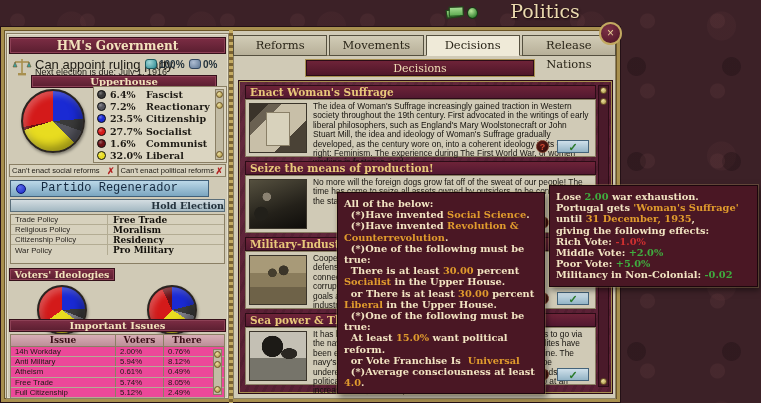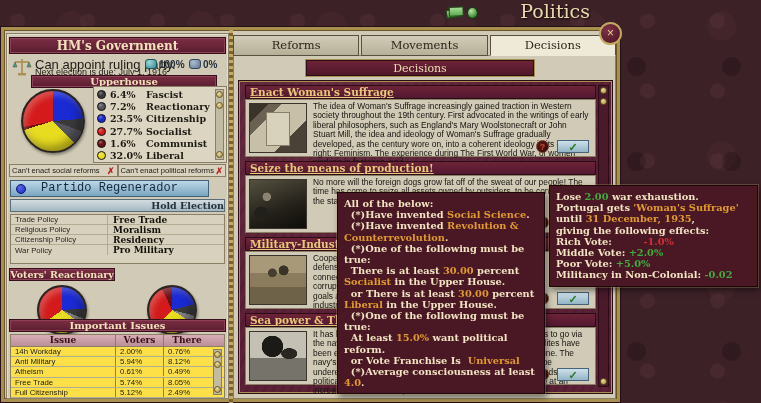--- a/index.html
+++ b/index.html
@@ -13,21 +13,21 @@
       radial-gradient(circle at 55% 20%, rgba(110,65,70,.12) 0 14px, transparent 15px);
     background-size:70px 70px, 95px 95px, 130px 130px;
     position:relative;
   }
   .screen{ position:absolute; inset:0; width:761px; height:403px; }
 
   
   .page-title{
     position:absolute; left:500px; top:0px; width:90px; height:24px;
     font-family:"DejaVu Serif", serif; font-size:19px; color:#ead9ae;
-    text-align:right; text-shadow:1px 1px 2px #14080a;
+    text-align:center; text-shadow:1px 1px 2px #14080a;
   }
   .money-icons{ position:absolute; left:446px; top:6px; width:34px; height:15px; }
   .bills{ position:absolute; left:0; top:3px; width:15px; height:9px;
     background:linear-gradient(#8fce7c,#4f9a44); border:1px solid #1e4a1a; transform:rotate(-8deg); }
   .bills:after{ content:""; position:absolute; left:2px; top:-3px; width:13px; height:8px;
     background:linear-gradient(#a5dd92,#5daa50); border:1px solid #1e4a1a; transform:rotate(6deg); }
   .coin{ position:absolute; left:21px; top:1px; width:11px; height:12px; border-radius:50%;
     background:radial-gradient(circle at 35% 30%, #b9e69a, #3f8a3a 70%, #1d4d1c); border:1px solid #143a14; }
 
   
@@ -90,21 +90,21 @@
   .policies{ position:absolute; left:3px; top:180px; width:215px; height:50px; border:1px solid #8a7f64; background:#d7d1bd; }
   .pol-row{ height:10px; display:flex; border-bottom:1px solid #b3ac93; align-items:center; }
   .pol-row:last-child{ border-bottom:none; }
   .pol-label{ width:97px; font-size:7.8px; color:#2a2620; padding-left:4px; border-right:1px solid #b3ac93; height:100%; display:flex; align-items:center; }
   .pol-value{ font-family:"DejaVu Serif", serif; font-weight:bold; font-size:9px; color:#14110c; padding-left:5px; }
   .ideo-hdr-voters{ left:2px; top:234px; width:106px; height:13px; font-size:9.5px; line-height:12px; }
   .ideo-hdr-peoples{ left:112px; top:234px; width:107px; height:13px; font-size:9.5px; line-height:12px; }
   .voters-pie{ left:30px; top:251px; width:50px; height:50px; }
   .peoples-pie{ left:140px; top:251px; width:50px; height:50px; }
   .issues-hdr{ left:2px; top:285px; width:217px; height:13px; font-size:10px; line-height:12px; }
-  .issues{ position:absolute; left:3px; top:300px; width:215px; height:64px; border:1px solid #8a7f64; background:#fde047; }
+  .issues{ position:absolute; left:3px; top:300px; width:215px; height:64px; border:1px solid #8a7f64; background:#ec4899; }
   .iss-head{ display:flex; height:12px; background:linear-gradient(#d8aeb6,#bd8e98); border-bottom:1px solid #8a7f64;
     font-family:"DejaVu Serif", serif; font-weight:bold; font-size:9px; color:#3a1018; }
   .iss-head span{ text-align:center; }
   .ic1{ width:105px; border-right:1px solid #8a7f64; } .ic2{ width:48px; border-right:1px solid #8a7f64; } .ic3{ width:46px; }
   .iss-row{ display:flex; height:10.2px; border-bottom:1px solid #b3ac93; font-size:7.8px; color:#1d1a14; align-items:center; }
   .iss-row span{ padding-left:4px; }
   .iss-row .ic1{ height:100%; display:flex; align-items:center; }
   .iss-scroll{ right:2px; top:14px; bottom:2px; }
 
   
@@ -117,21 +117,21 @@
     background:linear-gradient(#6e2338,#4f1628); border:1px solid #2c0c16; box-shadow:0 0 0 1px #a8904f;
     color:#f0dfb6; font-family:"DejaVu Serif", serif; font-size:11px; text-align:center; line-height:15px; }
   .velvet{ position:absolute; left:4px; top:24px; width:375px; height:314px;
     background:#5c2136;
     background-image:radial-gradient(ellipse at 25% 8%, rgba(255,205,215,.07), transparent 55%),
       repeating-linear-gradient(115deg, rgba(0,0,0,.10) 0 3px, transparent 3px 8px);
     border:1px solid #2c0c16; box-shadow:inset 0 0 0 1px #a8904f; padding:4px 16px 4px 6px; }
   .dec-item{ position:relative; height:72px; margin-bottom:4px; }
   .dec-item-title{ height:14px; background:linear-gradient(#6e2338,#521830); border:1px solid #2c0c16;
     color:#e8c87a; font-family:"DejaVu Serif", serif; font-weight:bold; font-size:10.5px; line-height:13px; padding-left:4px;
-    white-space:nowrap; overflow:hidden;text-decoration:underline; }
+    white-space:nowrap; overflow:hidden; }
   .dec-item-body{ position:absolute; left:0; top:14px; right:0; bottom:0; background:#d0cab6; border:1px solid #8a7f64; }
   .dec-photo{ position:absolute; left:3px; top:3px; width:58px; height:50px; border:1px solid #3a342a; }
   .dec-text{ position:absolute; left:67px; top:2px; right:4px; font-size:8.4px; line-height:9.4px; color:#16130e; white-space:pre-line; }
   .dec-actions{ position:absolute; right:6px; bottom:3px; display:flex; align-items:center; gap:8px; }
   .q-icon{ width:13px; height:13px; border-radius:50%; background:radial-gradient(circle at 35% 30%, #5a1a16, #2a0a08);
     border:1px solid #7a3a28; color:#d24a32; font-weight:bold; font-size:9px; text-align:center; line-height:12px; cursor:pointer; }
   .check-btn{ width:32px; height:13px; background:linear-gradient(#cfe0ea,#93b4c6); border:1px solid #44637a;
     color:#2a7a2a; font-size:11px; font-weight:bold; text-align:center; line-height:12px; cursor:pointer; }
   .ph0{ background:linear-gradient(135deg,#3a332a 0 18%,#6a6152 18% 30%,#c8bfa8 30% 70%,#4a4236 70%); }
   .ph0:after{ content:""; position:absolute; left:16px; top:8px; width:24px; height:34px; background:#d8d2bc; box-shadow:inset 0 0 0 1px #8a8068; }
@@ -146,21 +146,21 @@
         linear-gradient(#c4c0b4 0 55%, #76746a 55%); }
   .dec-scroll{ position:absolute; right:3px; top:4px; bottom:6px; width:11px; background:#4a1a2a; border:1px solid #2c0c16; }
   .dec-scroll .knob{ left:1px; }
 
   
   .tooltip{ position:absolute; background:#4a1724; border:1px solid #1c060c; box-shadow:0 0 0 1px rgba(220,190,120,.25), 2px 3px 6px rgba(0,0,0,.5);
     padding:5px 6px; z-index:50; font-family:"DejaVu Serif", serif; font-weight:bold; font-size:9.8px; line-height:11.2px; color:#f2e4c2; }
   .tt-req{ left:337px; top:192px; width:208px; }
   .tt-fx{ left:549px; top:185px; width:209px; }
   .tt-line{ white-space:pre-wrap; }
-  .seg-o{ color:#e09b2d; } .seg-g{ color:#3fae3f;margin-top:37px; } .seg-r{ color:#d03030;margin-left:28px; } .seg-b{ color:#f2e4c2; }
+  .seg-o{ color:#e09b2d; } .seg-g{ color:#3fae3f;margin-top:37px; } .seg-r{ color:#d03030; } .seg-b{ color:#f2e4c2; }
 </style>
 </head>
 <body>
 
 <div class="screen">
 
   <div class="money-icons">
     <span class="bills"></span>
     <span class="coin"></span>
   </div>
@@ -257,21 +257,21 @@
         <div class="pol-row">
           <span class="pol-label">Citizenship Policy</span>
           <span class="pol-value">Residency</span>
         </div>
         <div class="pol-row">
           <span class="pol-label">War Policy</span>
           <span class="pol-value">Pro Military</span>
         </div>
       </div>
 
-    <div class="hdr-maroon ideo-hdr-voters">Voters' Reactionary</div>
+    <div class="hdr-maroon ideo-hdr-voters">Voters' Ideologies</div>
     <div class="pie voters-pie" style="background: conic-gradient(rgb(26, 42, 212) 0deg, rgb(26, 42, 212) 86.4deg, rgb(58, 58, 58) 86.4deg, rgb(58, 58, 58) 111.6deg, rgb(128, 128, 138) 111.6deg, rgb(128, 128, 138) 126deg, rgb(232, 220, 32) 126deg, rgb(232, 220, 32) 234deg, rgb(212, 26, 26) 234deg, rgb(212, 26, 26) 360deg);"></div>
     <div class="pie peoples-pie" style="background: conic-gradient(rgb(26, 42, 212) 0deg, rgb(26, 42, 212) 75.6deg, rgb(58, 58, 58) 75.6deg, rgb(58, 58, 58) 104.4deg, rgb(128, 128, 138) 104.4deg, rgb(128, 128, 138) 122.4deg, rgb(232, 220, 32) 122.4deg, rgb(232, 220, 32) 223.2deg, rgb(212, 26, 26) 223.2deg, rgb(212, 26, 26) 334.8deg, rgb(107, 15, 20) 334.8deg, rgb(107, 15, 20) 360deg);"></div>
 
     <div class="hdr-maroon issues-hdr">Important Issues</div>
     <div class="issues">
       <div class="iss-head">
         <span class="ic1">Issue</span>
         <span class="ic2">Voters</span>
         <span class="ic3">There</span>
       </div>
@@ -307,20 +307,21 @@
         <span class="knob" style="top:11px"></span>
         <span class="knob" style="bottom:1px"></span>
       </div>
     </div>
   </div>
 
   <div class="tab-bar" id="tab-bar">
       <div class="tab">Reforms</div>
       <div class="tab">Movements</div>
       <div class="tab active">Decisions</div>
+      <div class="tab">Release Nations</div>
     </div>
   <div class="dec-panel">
     <div class="dec-title">Decisions</div>
     <div class="velvet">
       <div id="dec-items">
   <div class="dec-item">
     <div class="dec-item-title">Enact Woman's Suffrage</div>
     <div class="dec-item-body">
       <div class="dec-photo ph0"></div>
       <div class="dec-text">The idea of Woman's Suffrage increasingly gained traction in Western society throughout the 19th century. First advocated in the writings of early liberal philosophers, such as England's Mary Woolstonecraft or John Stuart Mill, the idea and ideology of Woman's Suffrage gradually developed, as the century wore on, into a coherent ideology in its own right: Feminism. The experience during The First World War, of women working in factories, and  ...</div>

